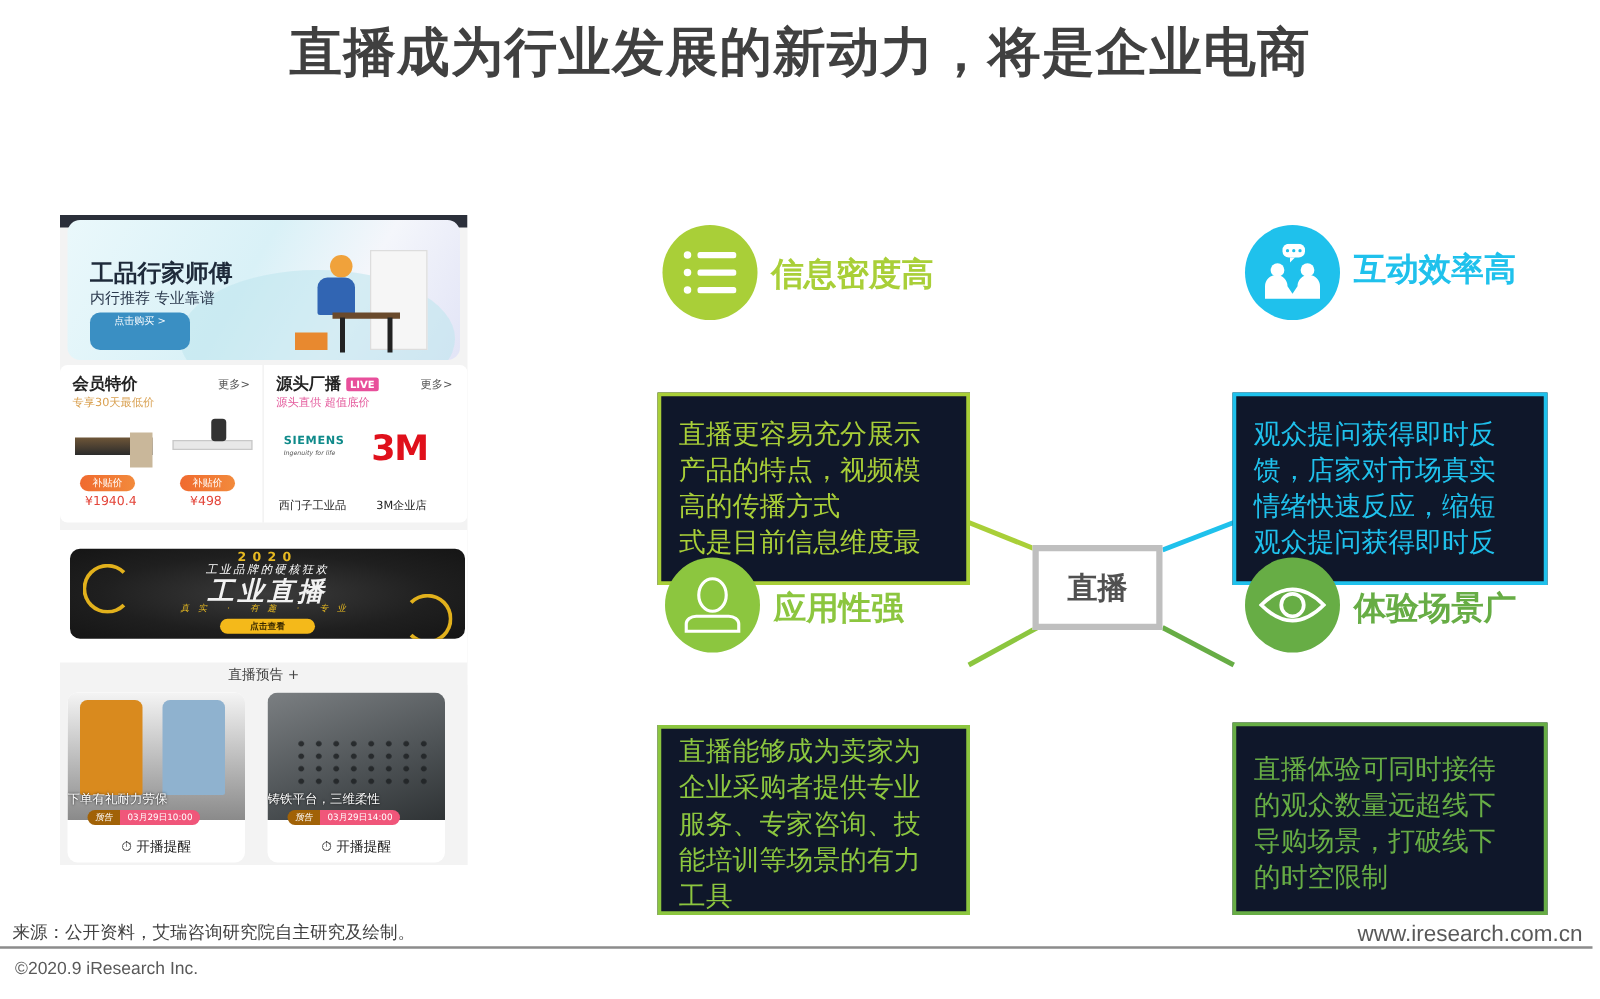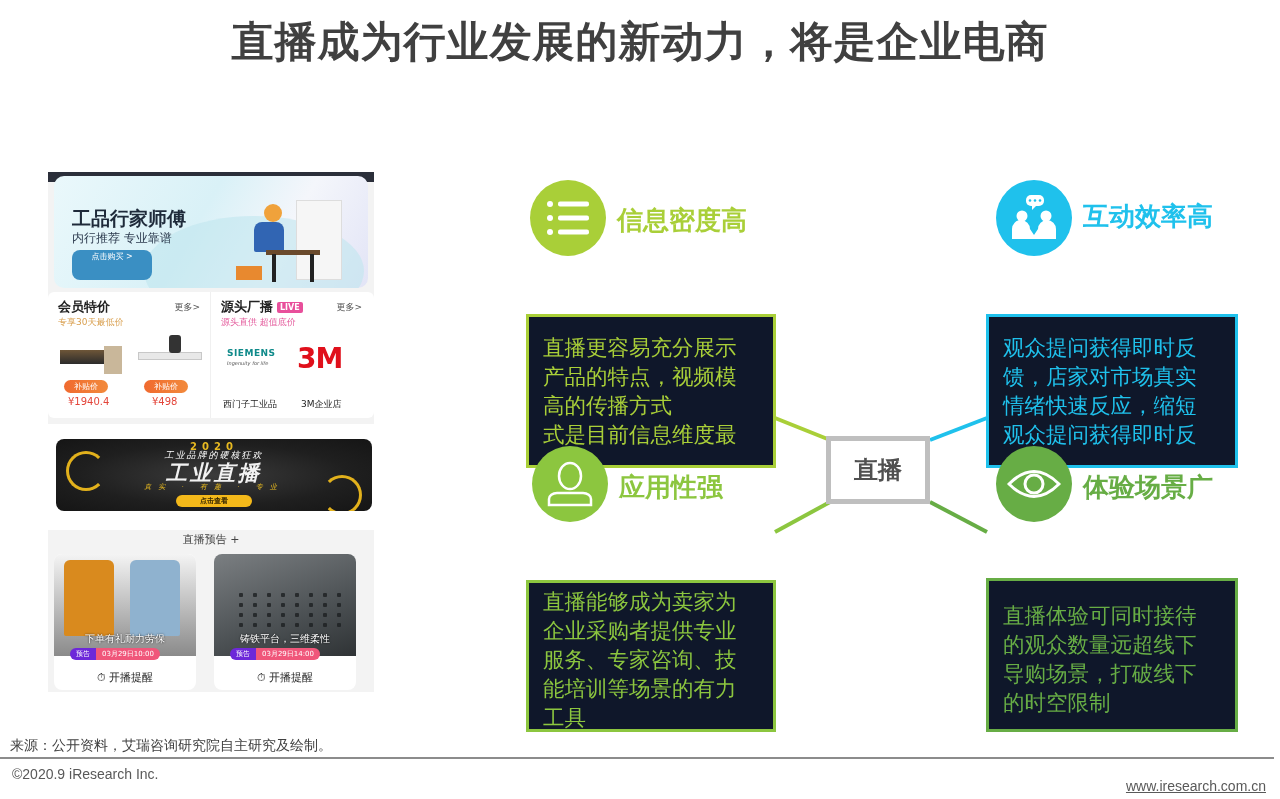--- a/index.html
+++ b/index.html
@@ -65,38 +65,38 @@
   .cards { position: absolute; left: 0; top: 376px; width: 326px; height: 144px; background: #f3f3f3; }
   .card { position: absolute; top: 6px; width: 142px; height: 136px; background: #fff; border-radius: 8px; overflow: hidden; }
   .card.a { left: 6px; } .card.b { left: 166px; }
   .card .img { position: absolute; left: 0; top: 0; width: 142px; height: 102px; }
   .card.a .img { background: linear-gradient(#f4f4f4, #8a8a8a); }
   .card.b .img { background: linear-gradient(160deg, #7b7f82, #4c5154 60%, #2f3335); }
   .gownA { position: absolute; left: 10px; top: 6px; width: 50px; height: 76px; background: #d98a1e; border-radius: 6px 6px 2px 2px; }
   .gownB { position: absolute; left: 76px; top: 6px; width: 50px; height: 76px; background: #8fb2cf; border-radius: 6px 6px 2px 2px; }
   .dots { position: absolute; left: 20px; top: 36px; width: 110px; height: 40px;
           background-image: radial-gradient(circle, #1c1f21 2px, transparent 2.5px); background-size: 14px 10px; opacity: .8; }
-  .card .cap { position: absolute; left: 0; top: 78px; width: 142px; text-align: center; font-size: 10px; color: #fff; text-shadow: 0 0 2px #000; }
+  .card .cap { position: absolute; left: 0; top: 78px; width: 142px; font-size: 10px; color: #fff; text-shadow: 0 0 2px #000; }
   .card .tag { position: absolute; left: 16px; top: 94px; height: 12px; font-size: 7px; line-height: 12px; }
-  .card .tag .k { display: inline-block; background: #6d28d9; color: #fff; padding: 0 6px; border-radius: 6px 0 0 6px; }
+  .card .tag .k { display: inline-block; background: #a16207; color: #fff; padding: 0 6px; border-radius: 6px 0 0 6px; font-style: italic; }
   .card .tag .v { display: inline-block; background: #f0567a; color: #fff; padding: 0 6px; border-radius: 0 6px 6px 0; }
   .card .remind { position: absolute; left: 0; top: 116px; width: 142px; text-align: center; font-size: 11px; color: #222; }
 
   
   .connectors { position: absolute; left: 0; top: 0; width: 1280px; height: 799px; pointer-events: none; }
   .node-icon { position: absolute; width: 76px; height: 76px; border-radius: 50%; display: flex; align-items: center; justify-content: center; }
   .node-title { position: absolute; font-size: 26px; font-weight: bold; line-height: 34px; }
   .node-box { position: absolute; border: 3px solid; background: #0f172a; padding: 16px 14px 0 14px; font-size: 21.5px; line-height: 29px; margin-top: 48px; }
   .center { position: absolute; left: 826px; top: 436px; width: 104px; height: 68px; border: 5px solid #bfbfbf; background: #fff;
             font-size: 24px; font-weight: bold; color: #505050; text-align: center; line-height: 58px; }
 
   .src { position: absolute; left: 10px; top: 737px; font-size: 14px; color: #404040; }
   .rule { position: absolute; left: 0; top: 757px; width: 1274px; height: 2px; background: #8c8c8c; }
   .copy { position: absolute; left: 12px; top: 766px; font-size: 14px; color: #595959; font-family: "Liberation Sans", sans-serif; }
-  .url { position: absolute; right: 14px; top: 778px; font-size: 14px; color: #595959; font-family: "Liberation Sans", sans-serif; text-decoration: underline; }
+  .url { position: absolute; right: 14px; top: 737px; font-size: 18px; color: #595959; font-family: "Liberation Sans", sans-serif; }
 </style>
 </head>
 <body>
 
 <div class="title">
   <div>直播成为行业发展的新动力，将是企业电商</div>
 </div>
 
 <div class="phone">
   <div class="topbar"></div>

